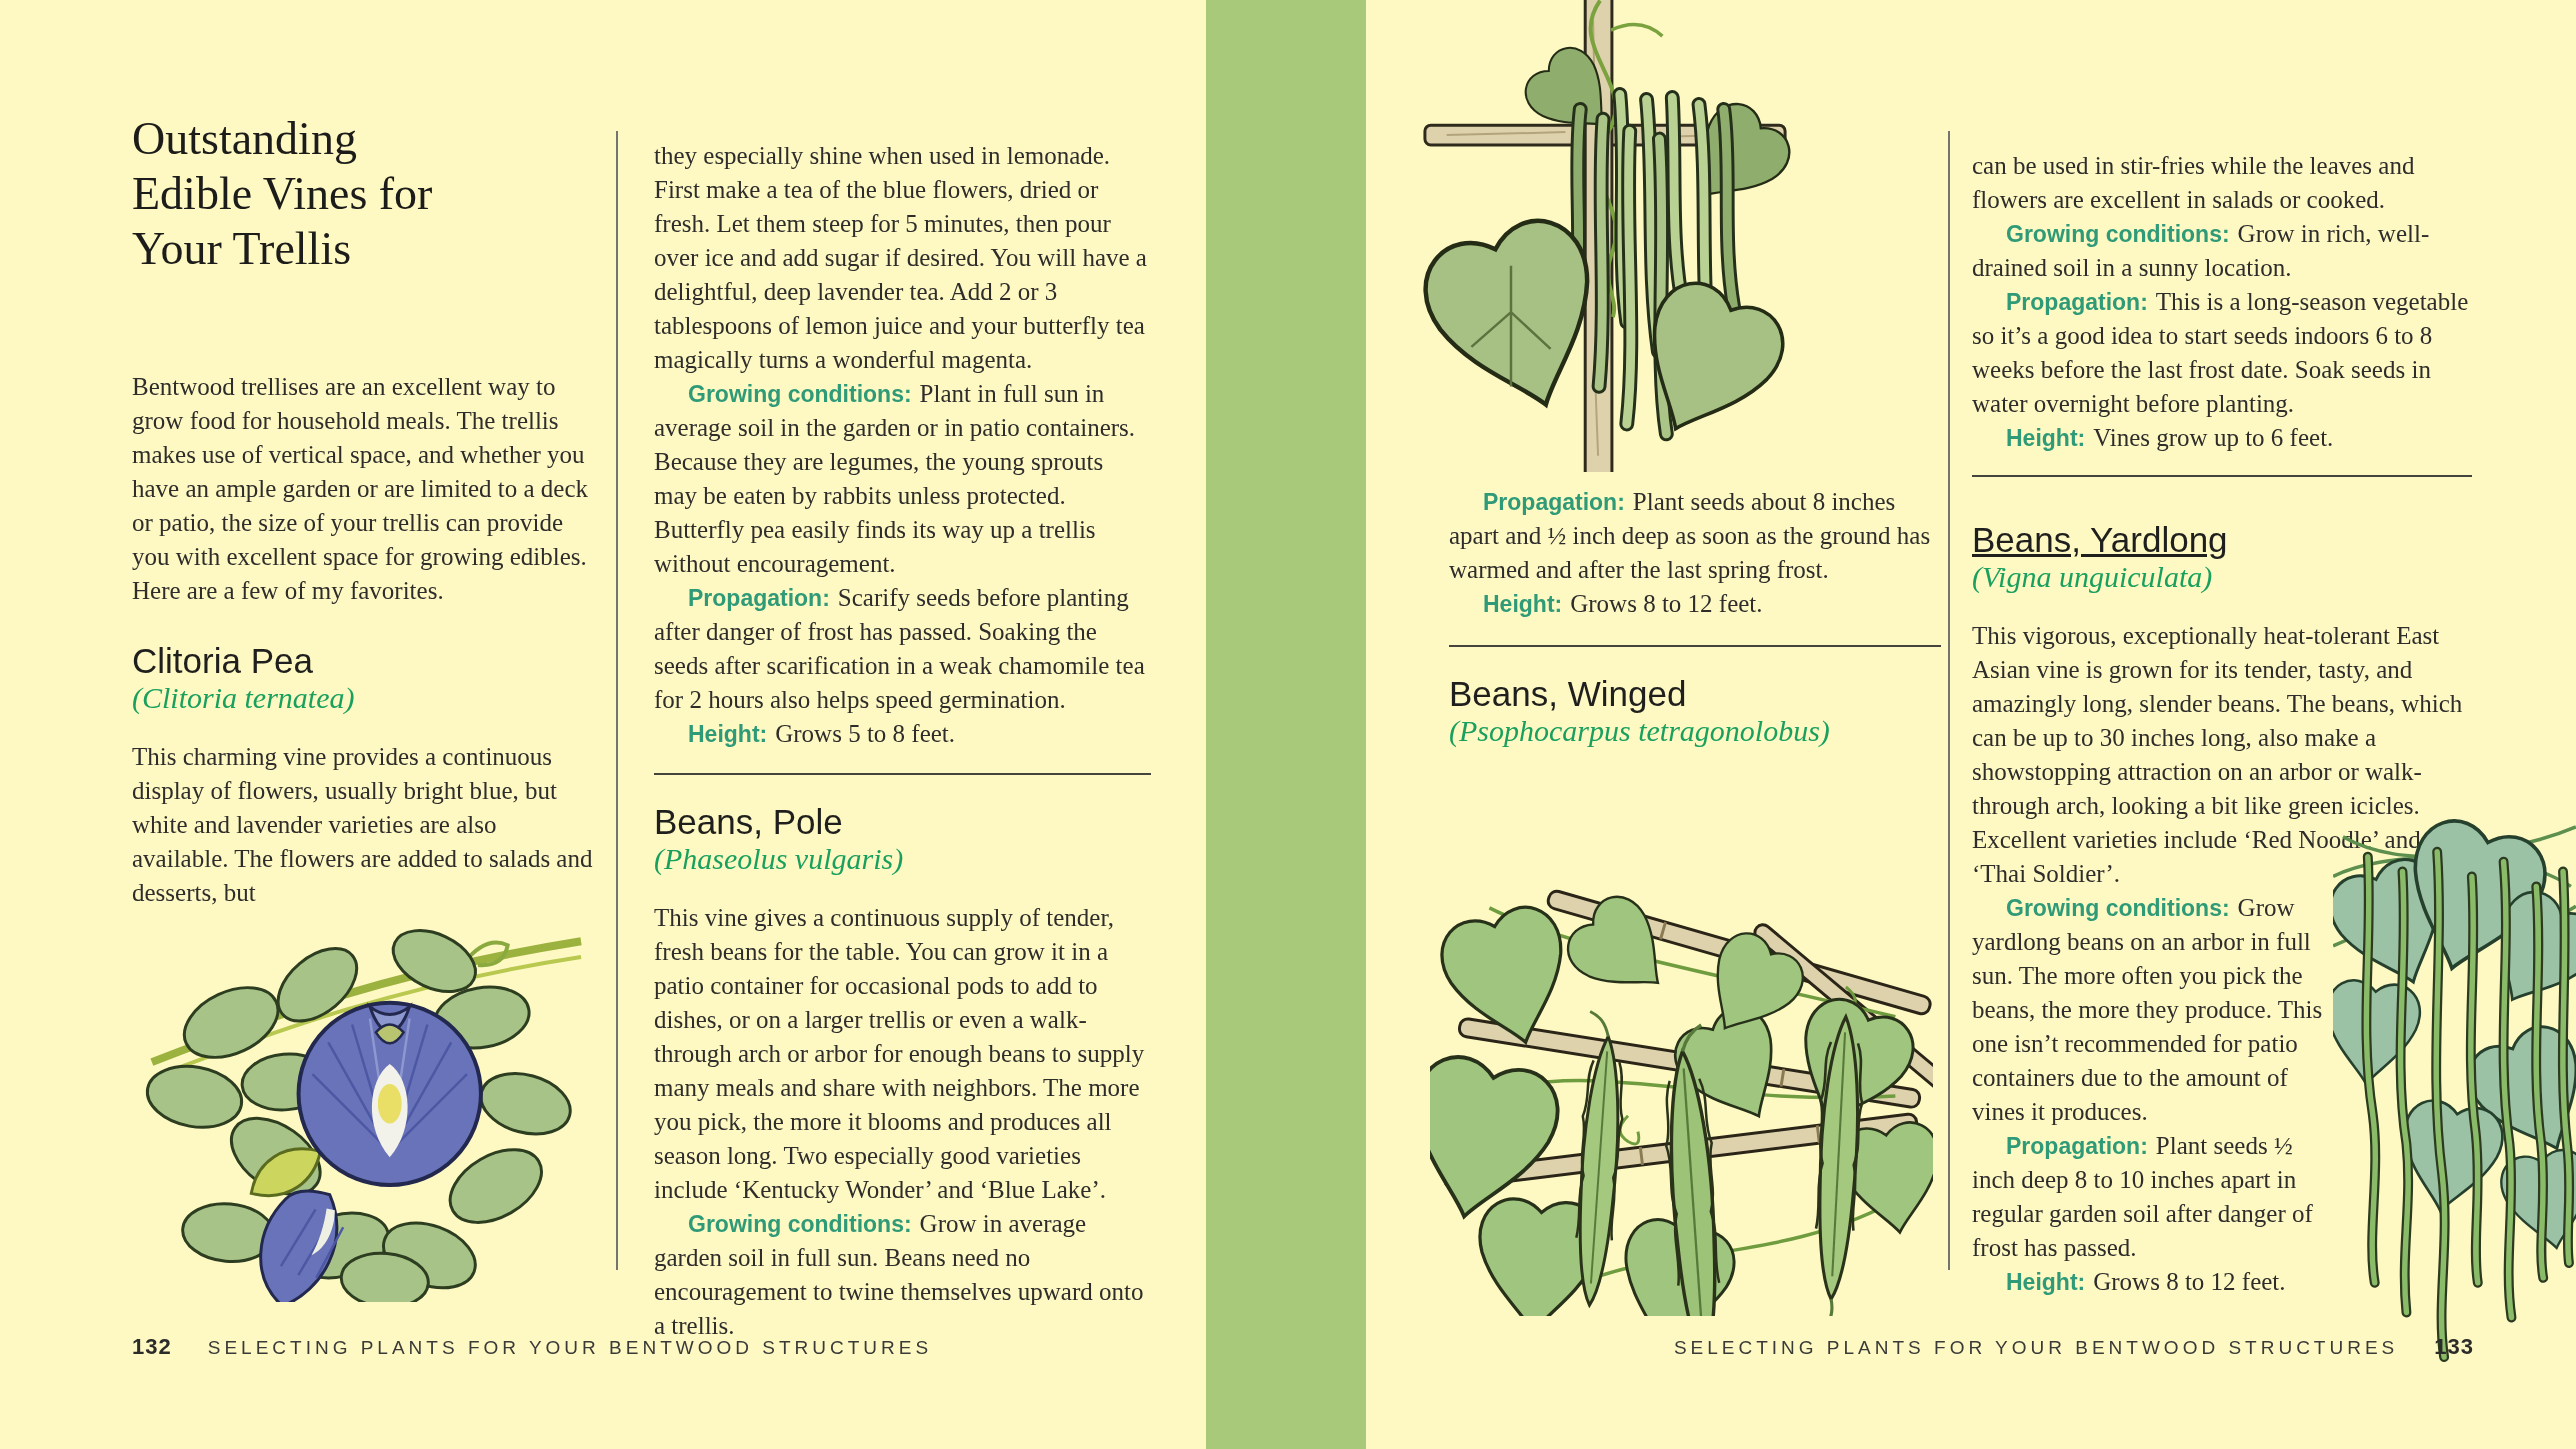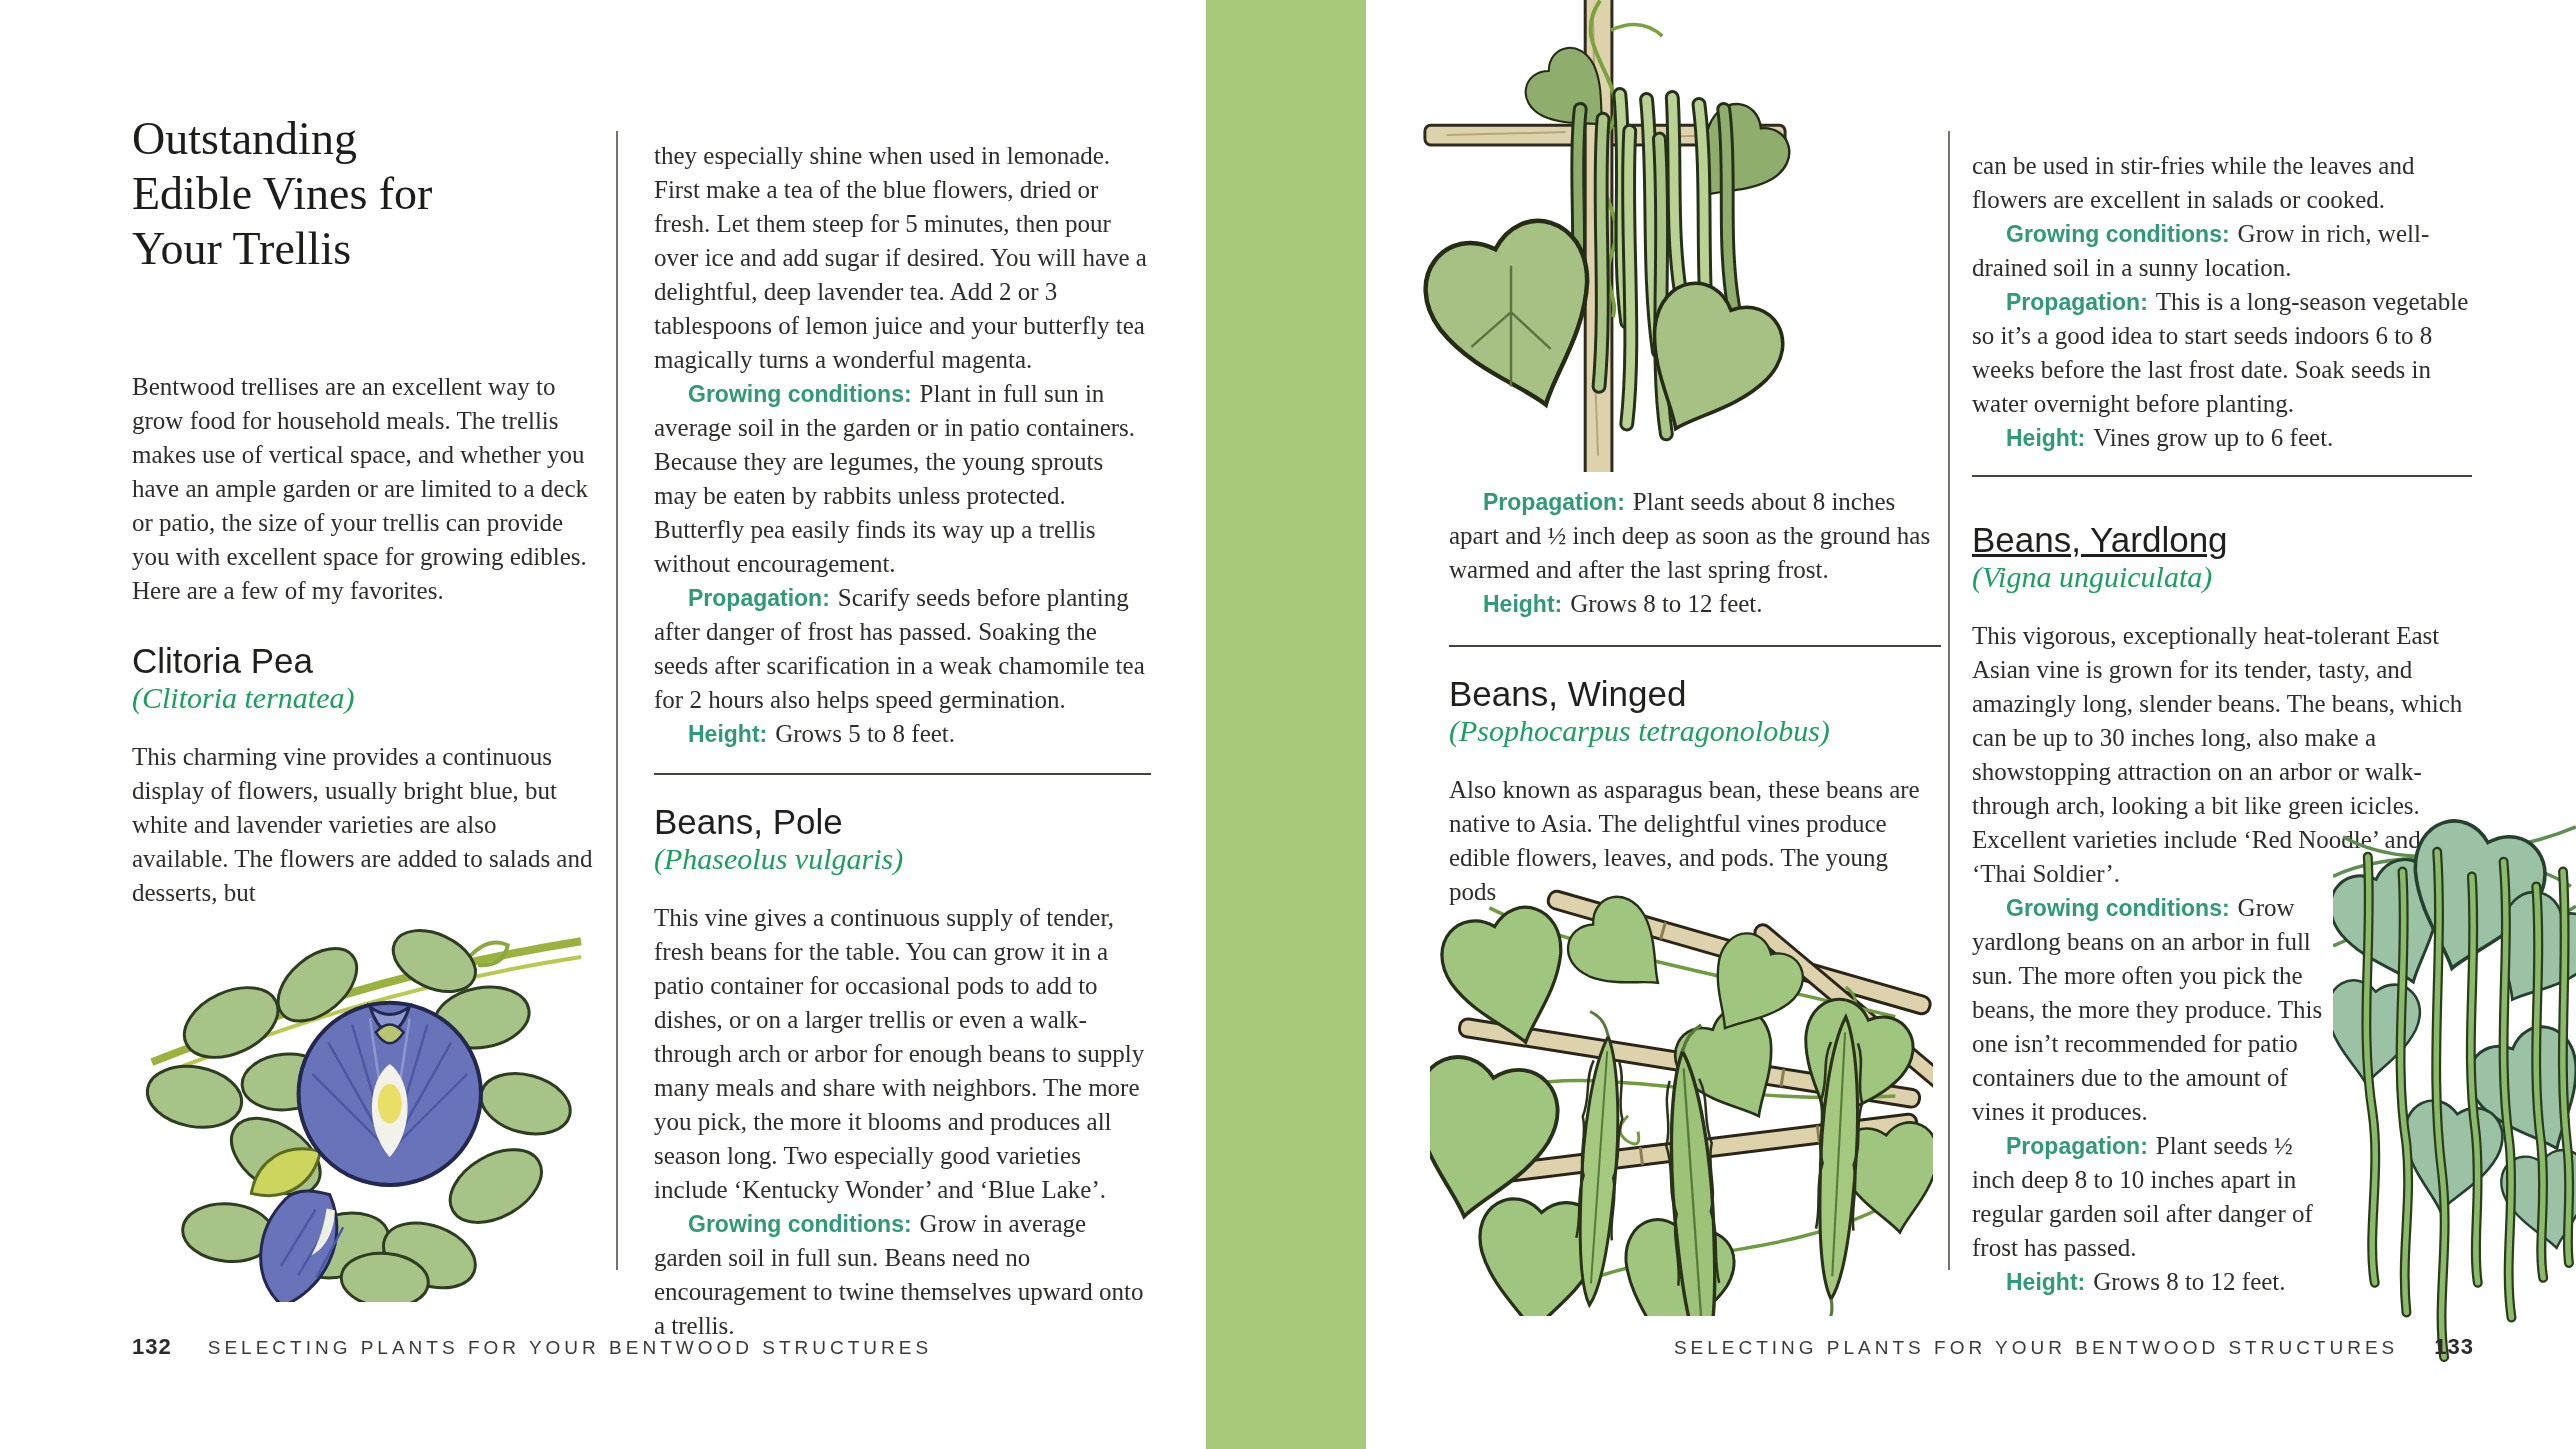--- a/index.html
+++ b/index.html
@@ -1,20 +1,20 @@
 <!DOCTYPE html>
 <html><head>
 <meta charset="utf-8">
 <style>
   html, body { margin: 0; padding: 0; background: #e8e8e8; }
   .spread {
     position: relative;
     width: 2576px;
     height: 1449px;
-    background: #ffffff;
+    background: #fef9c3;
     overflow: hidden;
     font-family: "Liberation Serif", serif;
     color: #2e2d2b;
   }
   
   .gutter-band {
     position: absolute;
     left: 1206px; top: 0;
     width: 160px; height: 1449px;
     background: #a8c87a;
@@ -112,21 +112,20 @@
     <p class="body-para">This vine gives a continuous supply of tender, fresh beans for the table. You can grow it in a patio container for occasional pods to add to dishes, or on a larger trellis or even a walk-through arch or arbor for enough beans to supply many meals and share with neighbors. The more you pick, the more it blooms and produces all season long. Two especially good varieties include ‘Kentucky Wonder’ and ‘Blue Lake’.</p>
     <p class="entry"><span class="lbl">Growing conditions:</span><span>Grow in average garden soil in full sun. Beans need no encouragement to twine themselves upward onto a trellis.</span></p>
   </div>
 
   <div class="col" style="left:1449px; top:485px; width:492px;">
     <p class="entry"><span class="lbl">Propagation:</span><span>Plant seeds about 8 inches apart and ½ inch deep as soon as the ground has warmed and after the last spring frost.</span></p>
     <p class="entry"><span class="lbl">Height:</span><span>Grows 8 to 12 feet.</span></p>
     <hr class="rule" style="margin-top:24px;">
     <h2 class="section-head head-after-rule">Beans, Winged</h2>
     <p class="latin">(Psophocarpus tetragonolobus)</p>
-    <p class="body-para">Also known as asparagus bean, these beans are native to Asia. The delightful vines produce edible flowers, leaves, and pods. The young pods</p>
   </div>
 
   <div class="col" style="left:1972px; top:149px; width:500px;">
     <p>can be used in stir-fries while the leaves and flowers are excellent in salads or cooked.</p>
     <p class="entry"><span class="lbl">Growing conditions:</span><span>Grow in rich, well-drained soil in a sunny location.</span></p>
     <p class="entry"><span class="lbl">Propagation:</span><span>This is a long-season vegetable so it’s a good idea to start seeds indoors 6 to 8 weeks before the last frost date. Soak seeds in water overnight before planting.</span></p>
     <p class="entry"><span class="lbl">Height:</span><span>Vines grow up to 6 feet.</span></p>
     <hr class="rule" style="margin-top:20px;">
     <h2 class="section-head" style="margin-top:42px;text-decoration:underline;">Beans, Yardlong</h2>
     <p class="latin">(Vigna unguiculata)</p>

